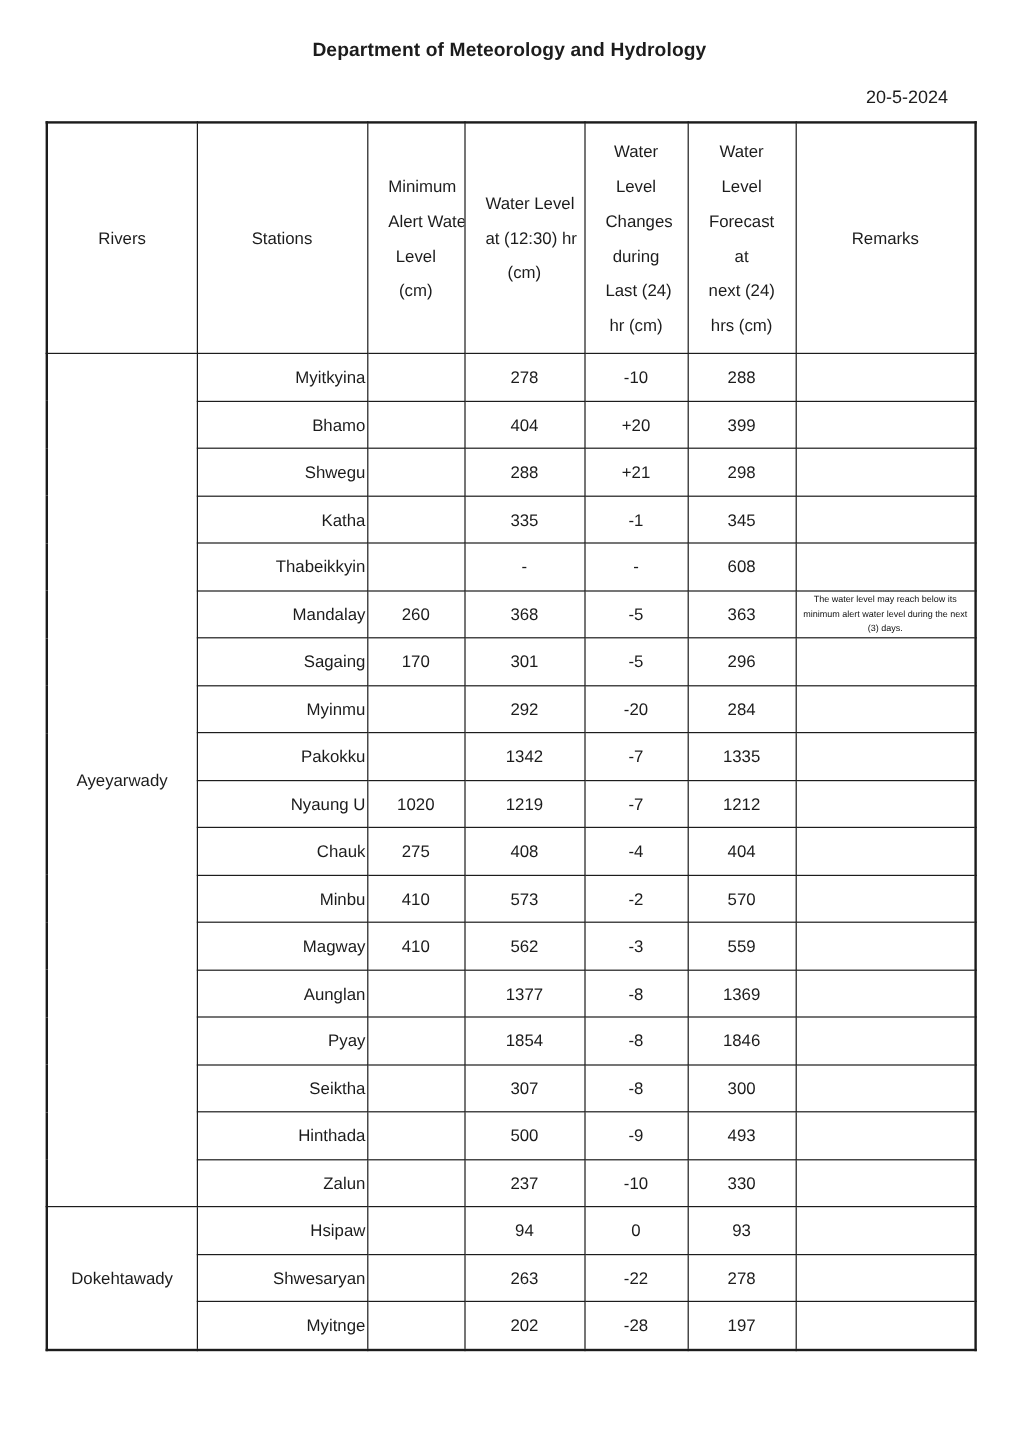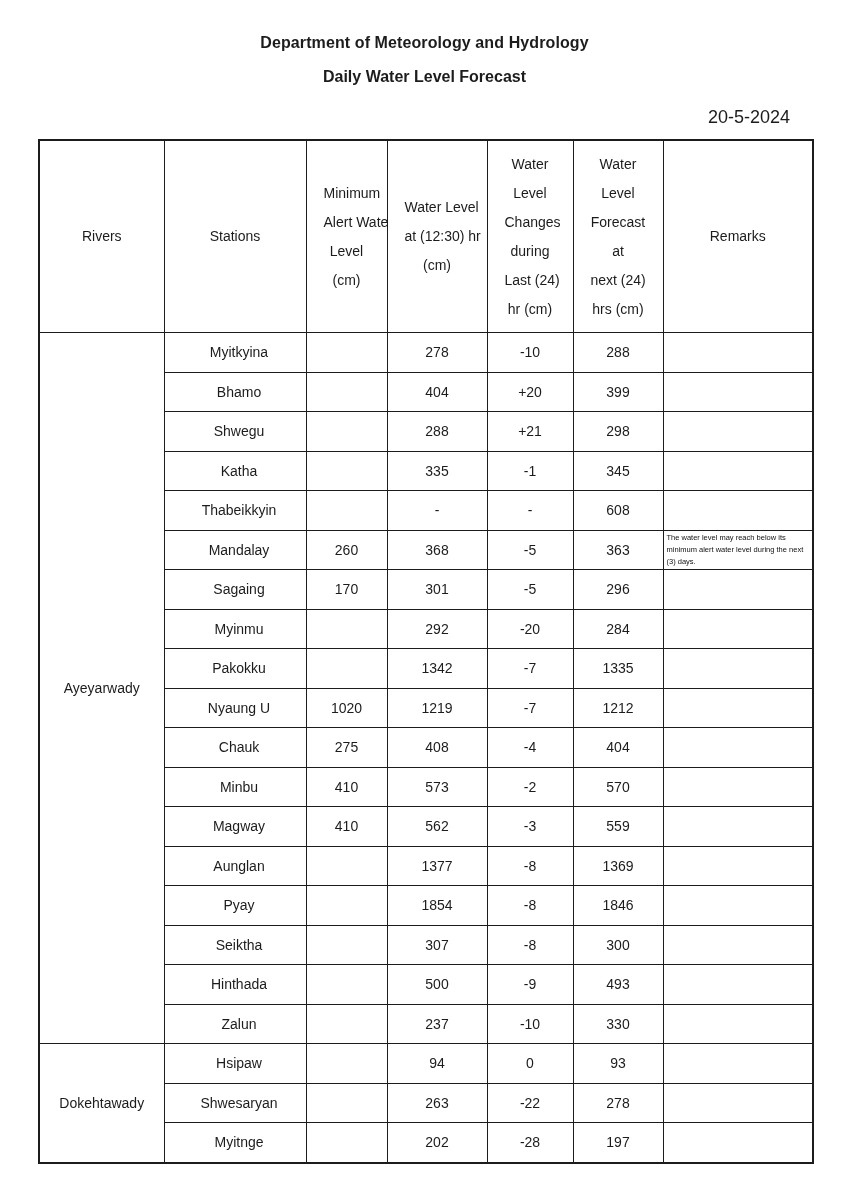--- a/index.html
+++ b/index.html
@@ -9,46 +9,45 @@
     overflow:hidden;
   }
   .title {
     text-align:center; padding-top:34px; font-size:16px; font-weight:bold;
     letter-spacing:0.1px;
   }
   .subtitle {
     text-align:center; margin-top:16px; font-size:16px; font-weight:bold;
   }
   .date {
-    text-align:right; margin-top:21px; margin-right:59px; font-size:18px;
+    text-align:right; margin-top:21px; margin-right:59px; font-size:15px;
   }
   table.wl {
     border-collapse:collapse; table-layout:fixed;
     margin:11px 0 0 38px; width:774px;
     border:2px solid #1c1c1c;
   }
   table.wl th, table.wl td {
     border:1.5px solid #1c1c1c; background:#ffffff;
     font-weight:normal; vertical-align:middle;
     overflow:hidden;
   }
   thead th { height:191px; font-size:14px; text-align:center; padding:0 17px; }
   thead th .hline { display:block; line-height:29px; white-space:nowrap; }
   td { height:36.5px; font-size:14px; }
   td.river   { text-align:center;margin-left:20px; }
-  td.station { text-align:center; padding-left:9px;margin-left:32px; }
+  td.station { text-align:right; padding-left:9px;margin-left:32px; }
   td.num     { text-align:center; }
-  td.remarks { font-size:7.5px; line-height:1.55; padding:1px 3px; color:#111; }
+  td.remarks { text-align:center; font-size:7.5px; line-height:1.55; padding:1px 3px; color:#111; }
 </style>
 </head>
 <body>
 
 <div class="page">
   <div class="title">Department of Meteorology and Hydrology</div>
-  <div class="subtitle">Daily Water Level Forecast</div>
   <div class="date">20-5-2024</div>
 
   <table class="wl">
     <colgroup>
       <col style="width:125px">
         <col style="width:142px">
         <col style="width:81px">
       <col style="width:100px">
         <col style="width:86px">
         <col style="width:90px">

